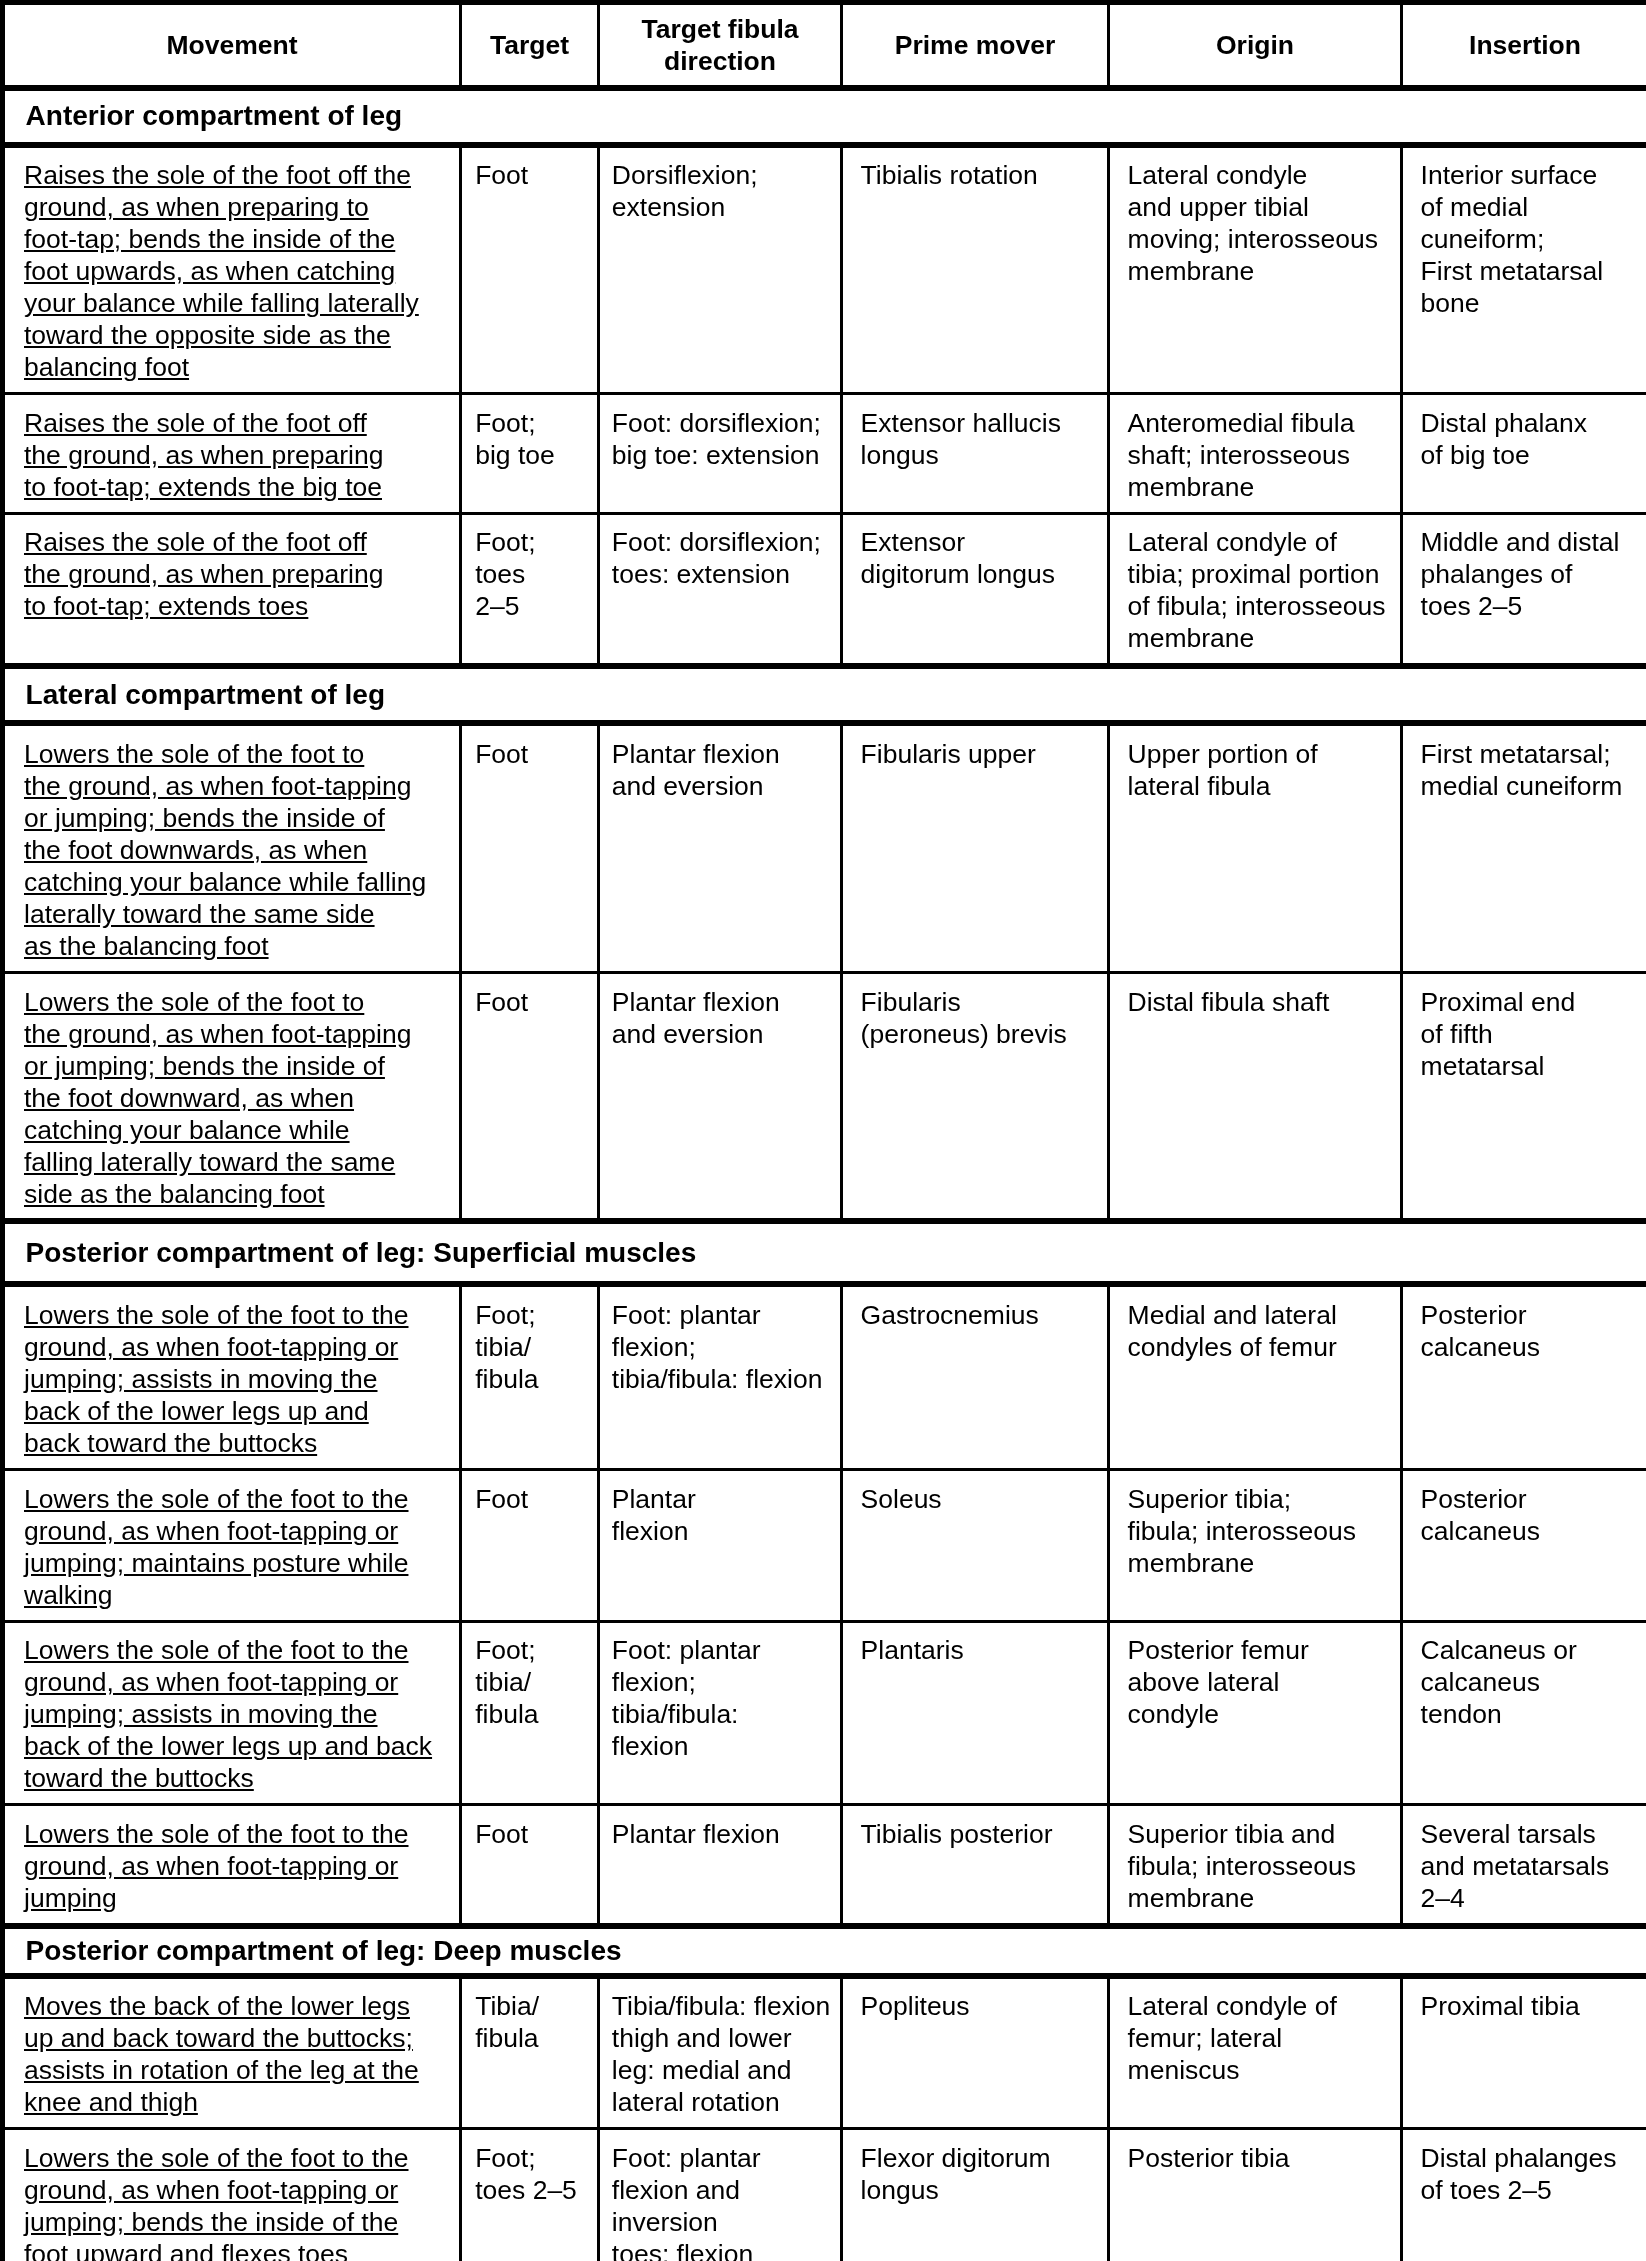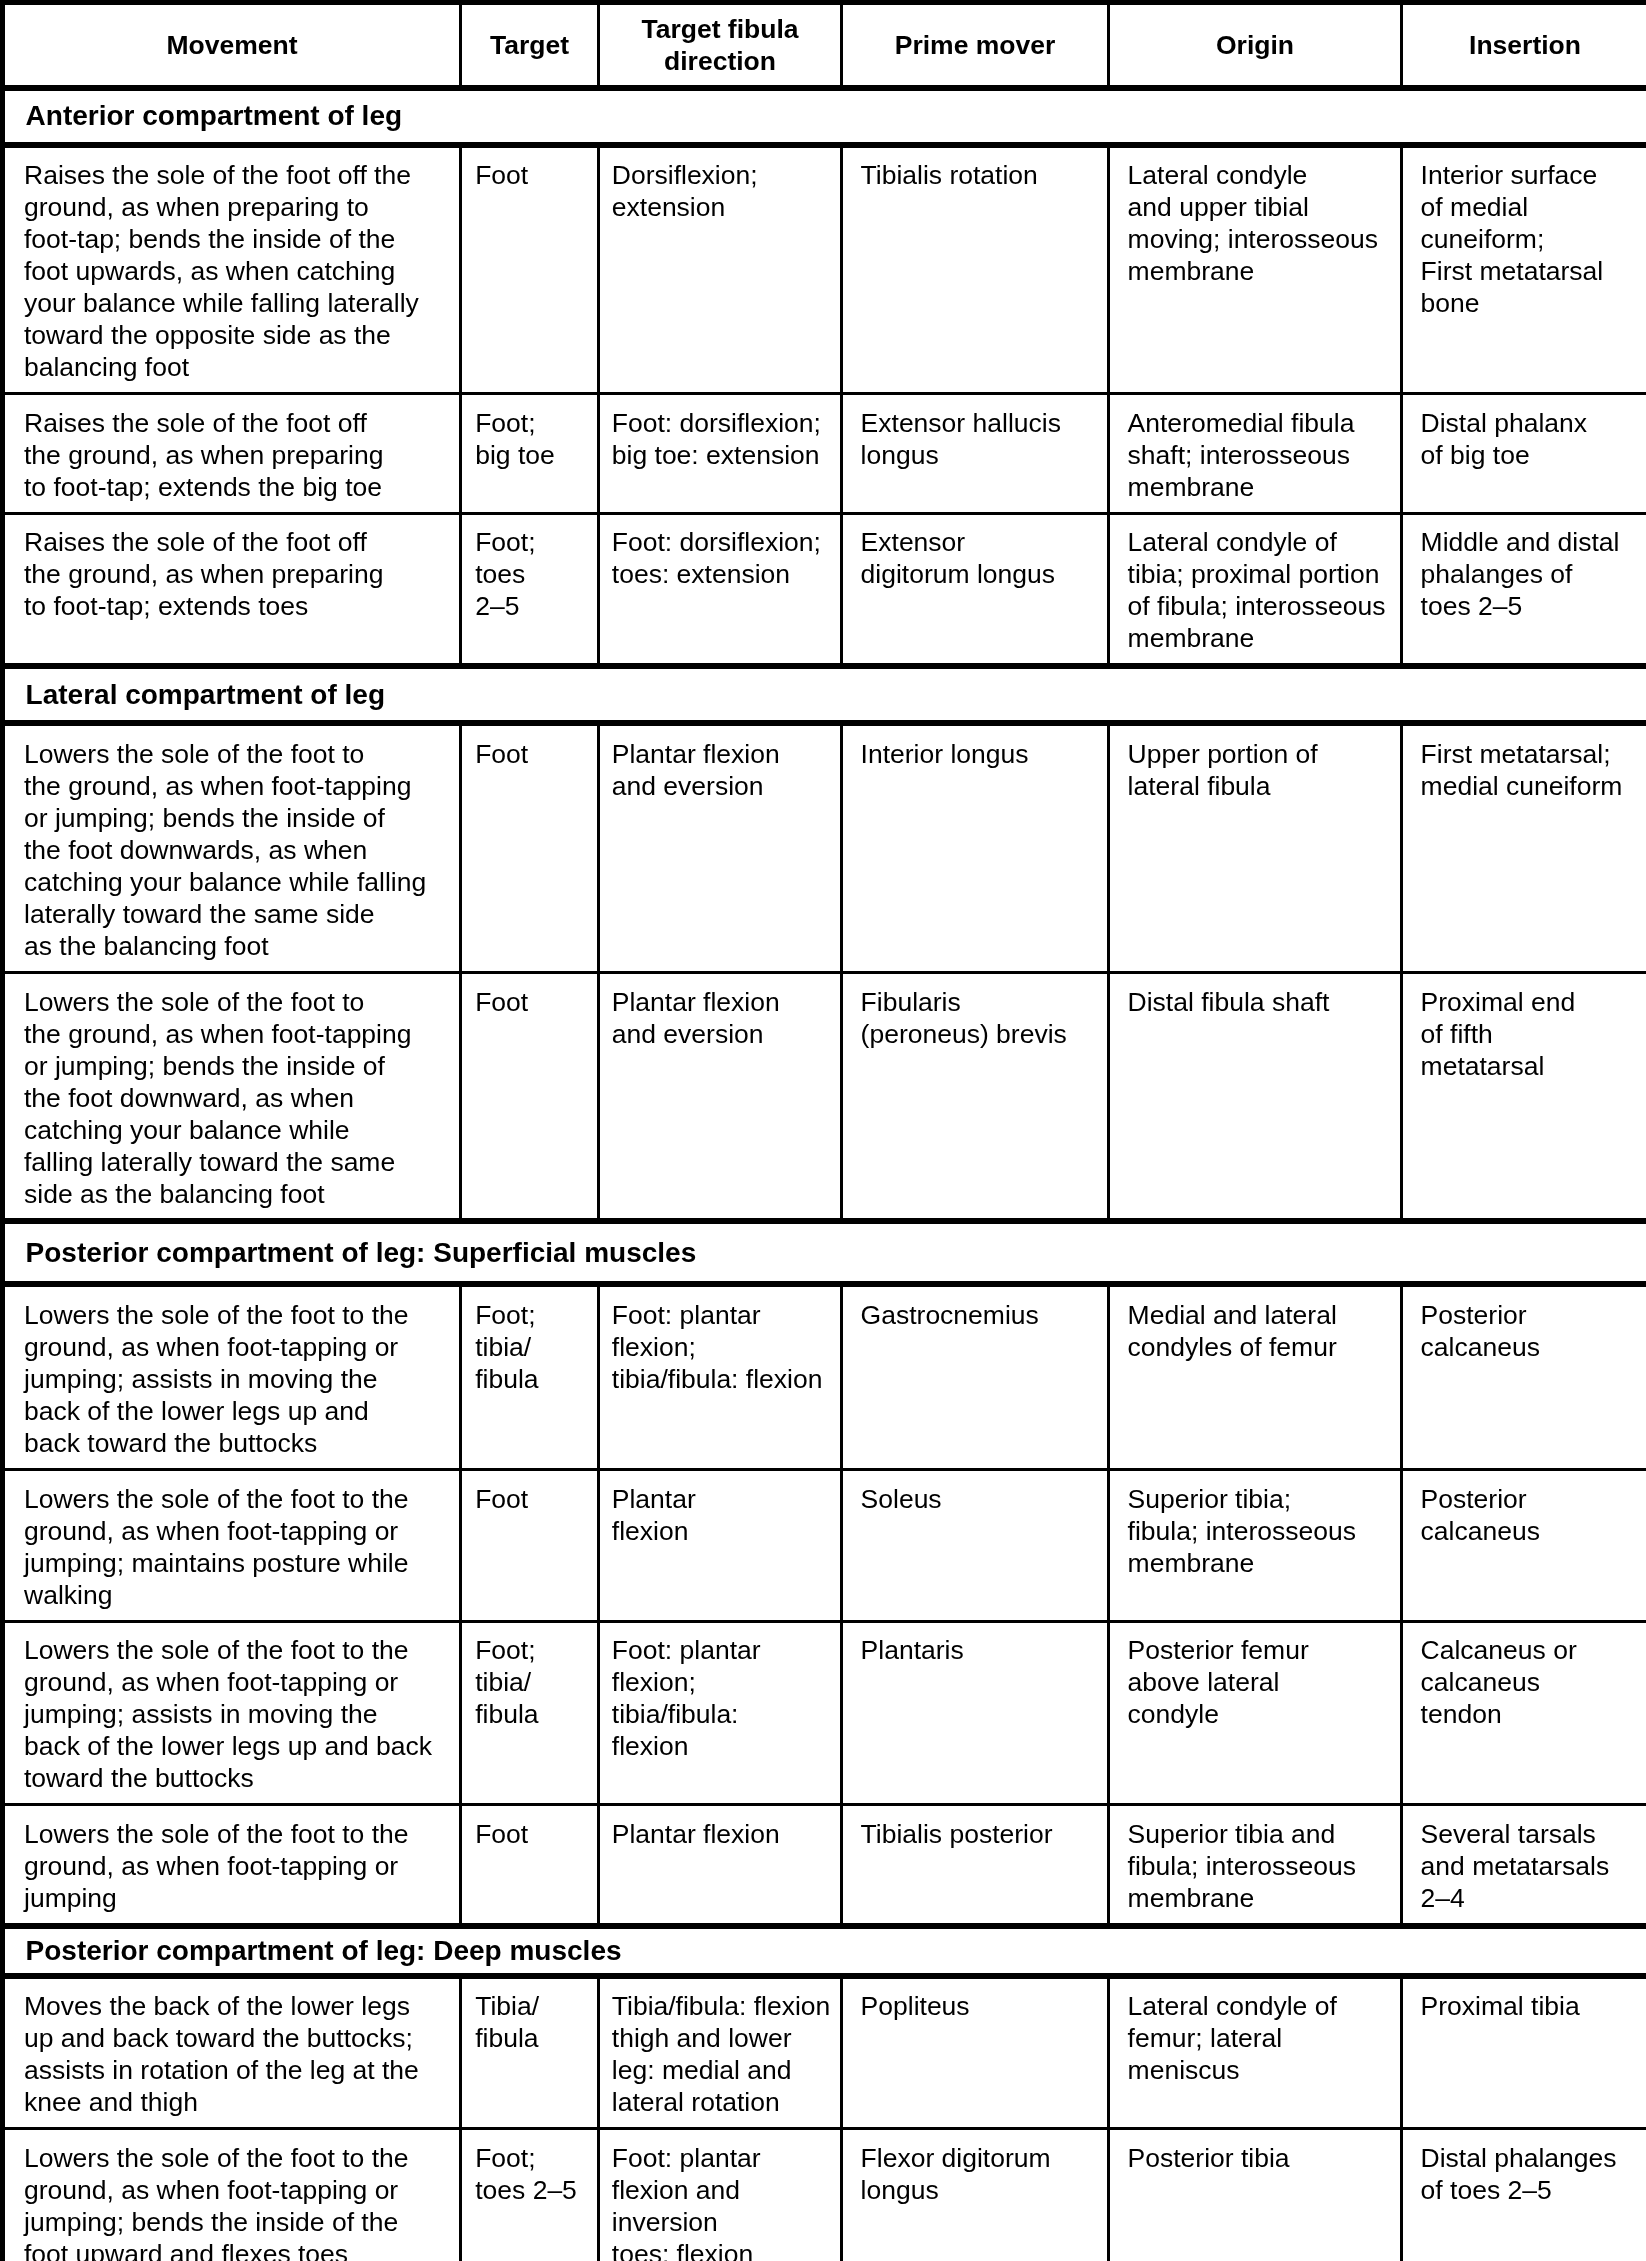--- a/index.html
+++ b/index.html
@@ -42,21 +42,21 @@
   tr.section-row td {
     font-weight: bold;
     font-size: 28px;
     vertical-align: middle;
     padding: 5.9px 7.4px 5.9px 20.6px;
     border-top-width: 6.6px;
     border-bottom-width: 6.6px;
     white-space: normal;
   }
   
-  td.c-movement  { padding: 11.8px 5.9px 8.8px 19px; }
+  td.c-movement  { padding: 11.8px 5.9px 8.8px 19px; text-decoration: underline; }
   td.c-target    { padding: 11.8px 4.4px 8.8px 13.2px; }
   td.c-direction { padding: 11.8px 1.5px 8.8px 11.8px; }
   td.c-prime     { padding: 11.8px 5.9px 8.8px 17.6px; }
   td.c-origin    { padding: 11.8px 7.4px 8.8px 17.6px; }
   td.c-insertion { padding: 11.8px 5.9px 8.8px 17.6px; }
 </style>
 </head>
 <body>
 
 <div id="doc">
@@ -150,21 +150,21 @@
         <td class="c-movement">Lowers the sole of the foot to
 the ground, as when foot-tapping
 or jumping; bends the inside of
 the foot downwards, as when
 catching your balance while falling
 laterally toward the same side
 as the balancing foot</td>
         <td class="c-target">Foot</td>
         <td class="c-direction">Plantar flexion
 and eversion</td>
-        <td class="c-prime">Interior longus</td>
+        <td class="c-prime">Fibularis upper</td>
         <td class="c-origin">Upper portion of
 lateral fibula</td>
         <td class="c-insertion">First metatarsal;
 medial cuneiform</td>
       </tr>
       <tr style="height:238px">
         <td class="c-movement">Lowers the sole of the foot to
 the ground, as when foot-tapping
 or jumping; bends the inside of
 the foot downward, as when

